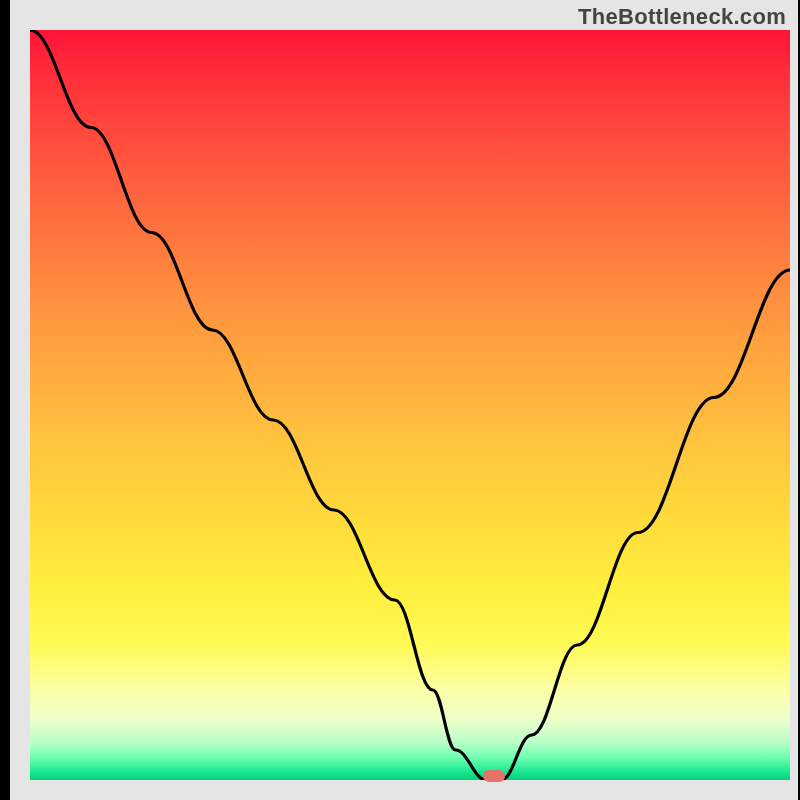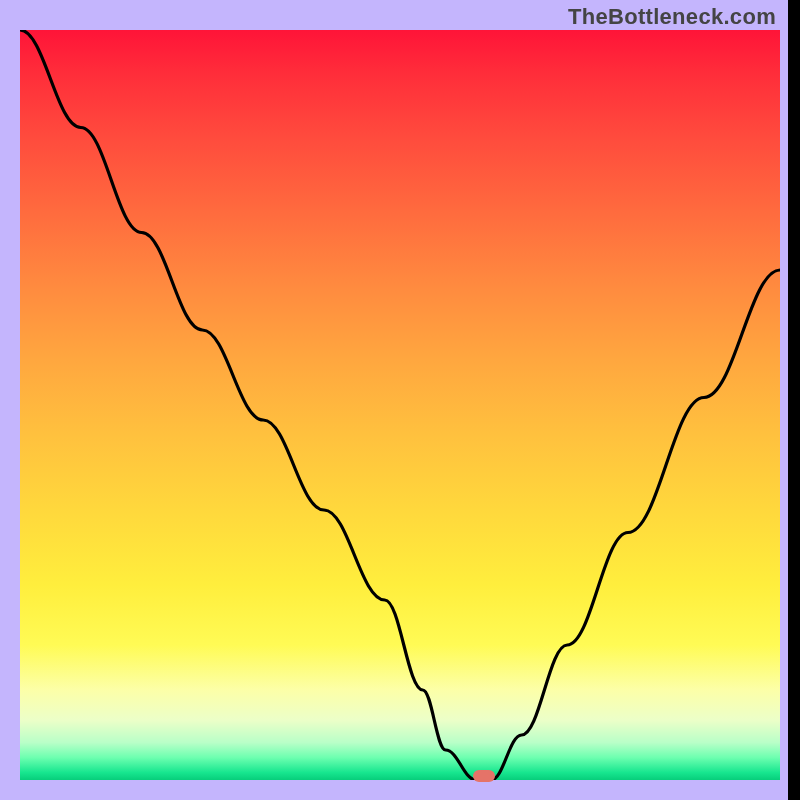--- a/index.html
+++ b/index.html
@@ -8,21 +8,22 @@
     width: 800px;
     height: 800px;
     background: #000;
     overflow: hidden;
     font-family: Arial, Helvetica, sans-serif;
   }
   .frame {
     position: relative;
     width: 788px;
     height: 800px;
-    background: #c4b5fd;
+    background: #e5e5e5;
+    margin-left: 10px;
   }
   .watermark {
     position: absolute;
     top: 4px;
     right: 12px;
     color: #444;
     font-size: 22px;
     font-weight: 600;
     letter-spacing: 0.3px;
     z-index: 10;

